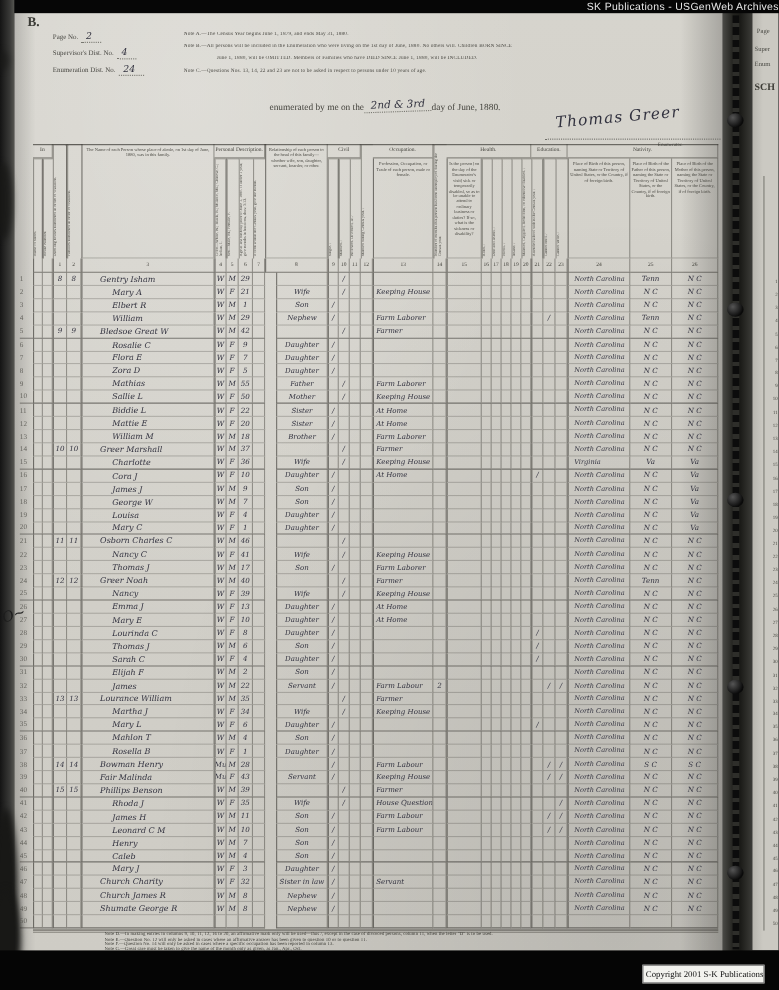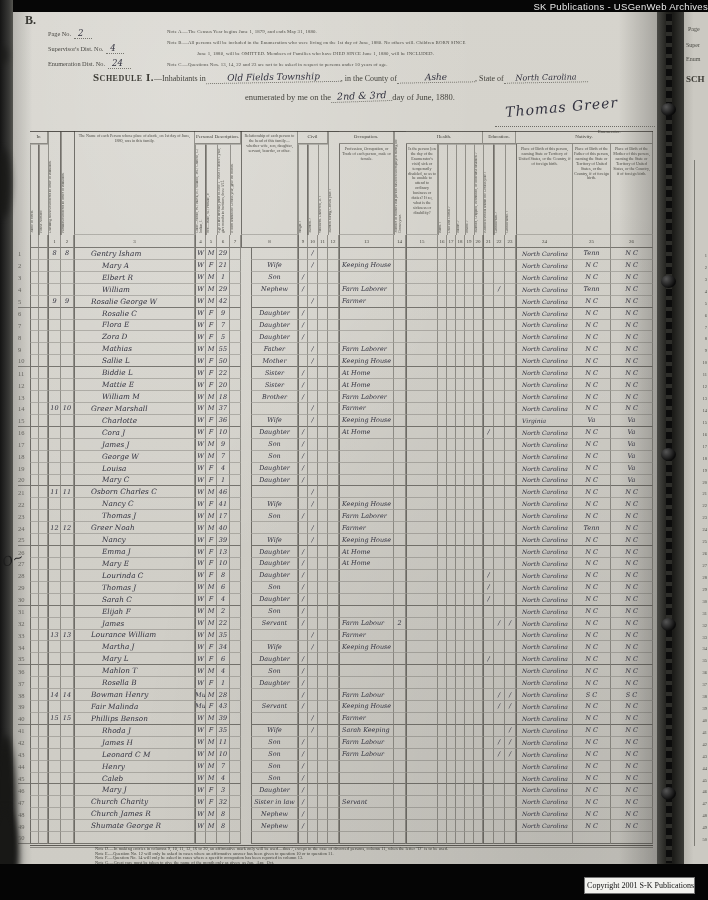--- a/index.html
+++ b/index.html
@@ -106,29 +106,20 @@
   </div>
   <div class="abs fh print" style="top:58px">
     <span>Enumeration Dist. No.</span><span class="hw v">24</span>
   </div>
 
   <div class="abs noteline print" style="top:29px">Note A.—The Census Year begins June 1, 1879, and ends May 31, 1880.</div>
   <div class="abs noteline print" style="top:40px">Note B.—All persons will be included in the Enumeration who were living on the 1st day of June, 1880.  No others will.  Children BORN SINCE</div>
   <div class="abs noteline print" style="top:51px;left:197px;width:455px">June 1, 1880, will be OMITTED.  Members of Families who have DIED SINCE June 1, 1880, will be INCLUDED.</div>
   <div class="abs noteline print" style="top:62px">Note C.—Questions Nos. 13, 14, 22 and 23 are not to be asked in respect to persons under 10 years of age.</div>
 
-  <div class="abs" id="schedline">
-    <span class="ttl">Schedule I.</span>
-    <span class="seg">—Inhabitants in</span>
-    <span class="hw hwv" style="width:135px">Old Fields Township</span>
-    <span class="seg">, in the County of</span>
-    <span class="hw hwv" style="width:78px">Ashe</span>
-    <span class="seg">, State of</span>
-    <span class="hw hwv" style="width:84px;font-size:8px">North Carolina</span>
-  </div>
   <div class="abs" id="line2">
     <span class="seg">enumerated by me on the</span>
     <span class="hw hwv">2nd &amp; 3rd</span>
     <span class="seg">day of June, 1880.</span>
   </div>
   <div class="abs hw" id="sig">Thomas Greer</div>
   <div class="abs" id="sigline"></div>
   <div class="abs print" id="enumlbl">Enumerator.</div>
 
   <div class="abs tgrid" id="thead-grid" style="left: 18px; top: 131px; grid-template-rows: 13px 91px; grid-template-columns: 12px 9px 9px 13px 13px 121px 11px 11px 13px 11px 57px 10px 10px 10px 11px 55px 12px 32px 9px 9px 9px 9px 9px 11px 11px 11px 57px 38px 42px;">
@@ -315,21 +306,21 @@
       <div class="cell hw ctr">/</div>
       <div class="cell hw ctr"></div>
       <div class="cell bl hw pb">North Carolina</div>
       <div class="cell hw ctr">Tenn</div>
       <div class="cell hw ctr">N C</div>
       <div class="cell lnc print r5">5</div>
       <div class="cell bl hw ctr r5"></div>
       <div class="cell hw ctr r5"></div>
       <div class="cell bl hw ctr r5">9</div>
       <div class="cell hw ctr r5">9</div>
-      <div class="cell bl hw nm r5">Rosalie George W</div>
+      <div class="cell bl hw nm r5">Bledsoe Great W</div>
       <div class="cell bl hw ctr r5">W</div>
       <div class="cell hw ctr r5">M</div>
       <div class="cell hw ctr r5">42</div>
       <div class="cell hw ctr r5"></div>
       <div class="cell bl hw rl r5"></div>
       <div class="cell bl hw ctr r5"></div>
       <div class="cell hw ctr r5">/</div>
       <div class="cell hw ctr r5"></div>
       <div class="cell hw ctr r5"></div>
       <div class="cell bl hw oc r5">Farmer</div>
@@ -1369,21 +1360,21 @@
       <div class="cell bl hw nm ind">Rhoda J</div>
       <div class="cell bl hw ctr">W</div>
       <div class="cell hw ctr">F</div>
       <div class="cell hw ctr">35</div>
       <div class="cell hw ctr"></div>
       <div class="cell bl hw rl">Wife</div>
       <div class="cell bl hw ctr"></div>
       <div class="cell hw ctr">/</div>
       <div class="cell hw ctr"></div>
       <div class="cell hw ctr"></div>
-      <div class="cell bl hw oc">Sarah Keeping</div>
+      <div class="cell bl hw oc">House Question</div>
       <div class="cell hw ctr"></div>
       <div class="cell bl hw ctr"></div>
       <div class="cell hw ctr"></div>
       <div class="cell hw ctr"></div>
       <div class="cell hw ctr"></div>
       <div class="cell hw ctr"></div>
       <div class="cell hw ctr"></div>
       <div class="cell bl hw ctr"></div>
       <div class="cell hw ctr"></div>
       <div class="cell hw ctr">/</div>

